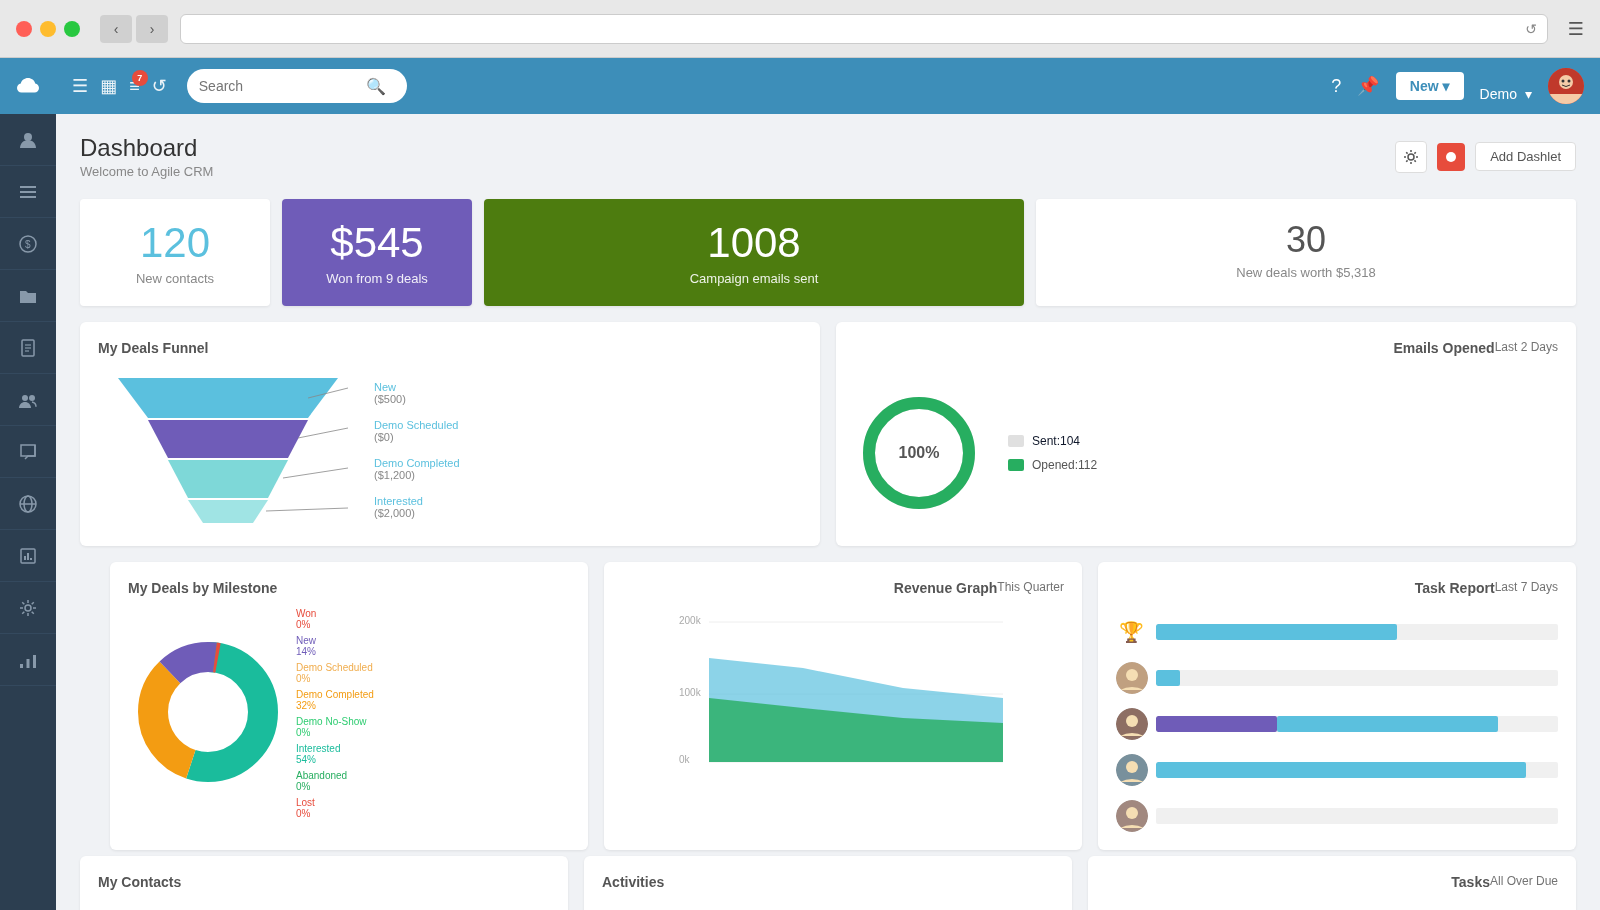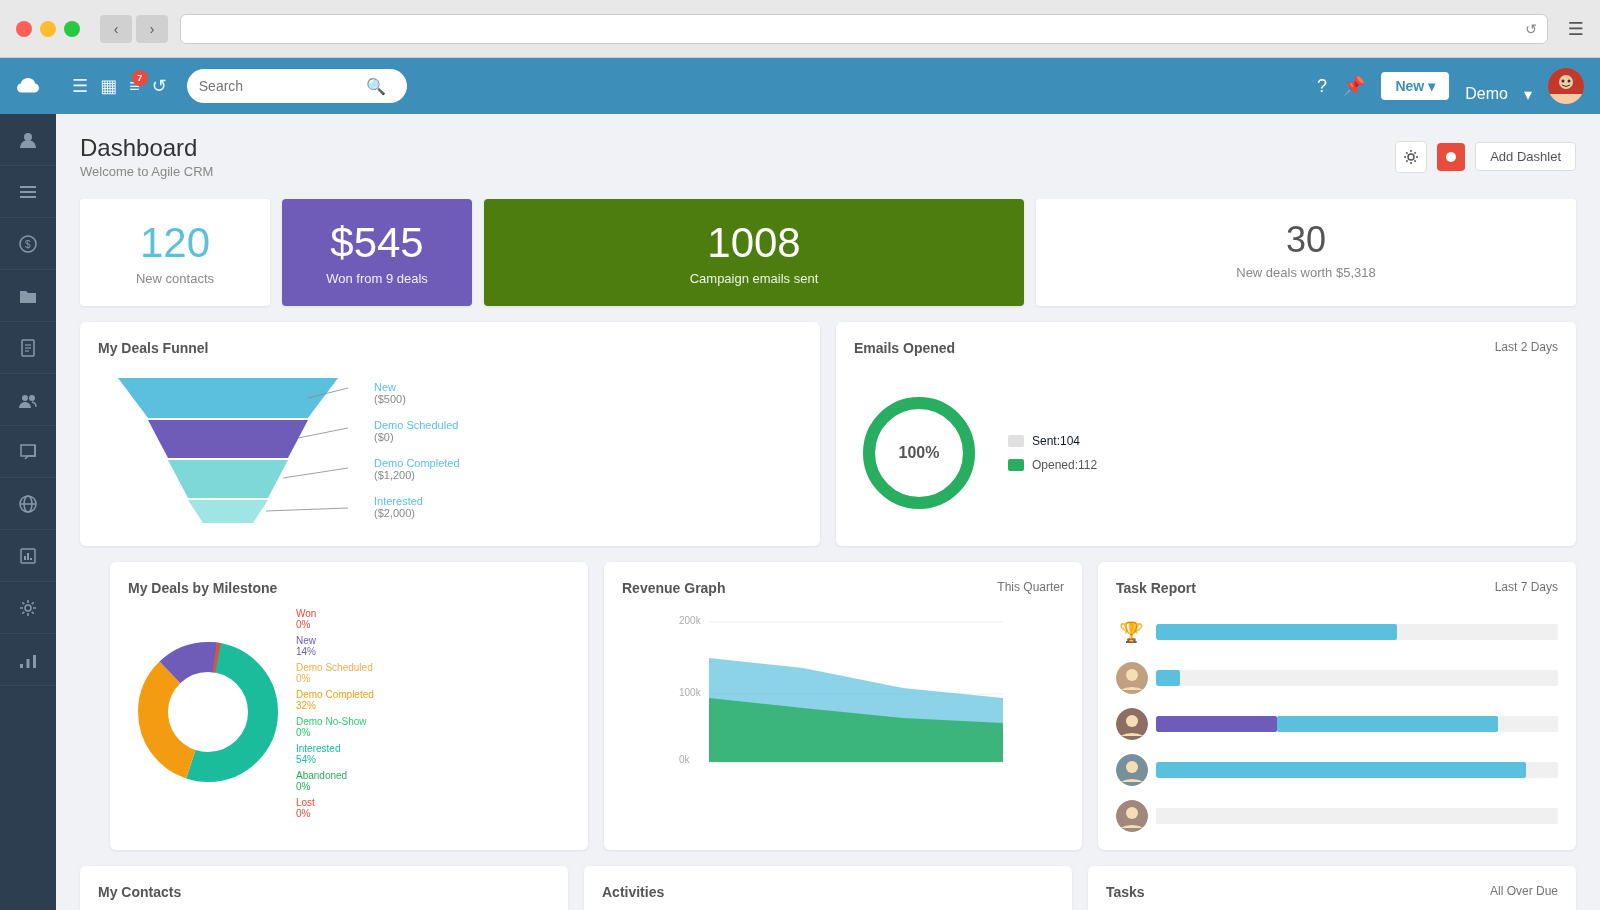--- a/index.html
+++ b/index.html
@@ -98,25 +98,25 @@
       padding: 6px 14px;
       font-size: 14px;
       font-weight: 600;
       cursor: pointer;
       display: flex;
       align-items: center;
       gap: 4px;
     }
     .demo-btn {
       color: white;
-      font-size: 16px;
+      font-size: 14px;
       cursor: pointer;
       display: flex;
       align-items: center;
-      gap: 16px;
+      gap: 8px;
       margin-top: 16px;
     }
     .avatar { width: 36px; height: 36px; border-radius: 50%; background: #e74c3c; overflow: hidden; cursor: pointer; display: flex; align-items: center; justify-content: center; }
 
     
     .dashboard-area { flex: 1; overflow-y: auto; padding: 20px 24px; }
 
     
     .page-header {
       display: flex;
@@ -167,21 +167,21 @@
     .stat-number-dark { font-size: 36px; font-weight: 300; color: #555; }
     .dashboard-card {
       background: white;
       border-radius: 6px;
       padding: 18px;
       box-shadow: 0 1px 3px rgba(0,0,0,0.08);
       min-height: 200px;
     }
     .card-title { font-size: 14px; font-weight: 600; color: #555; margin-bottom: 12px; }
     .card-subtitle { font-size: 12px; color: #737373; }
-    .card-header { display: flex; justify-content: space-between; align-items: flex-start; gap: 48px; }
+    .card-header { display: flex; justify-content: flex-end; align-items: flex-start; }
 
     
     .task-bars { display: flex; flex-direction: column; gap: 14px; margin-top: 8px; }
     .task-row { display: flex; align-items: center; gap: 8px; }
     .task-avatar { width: 32px; height: 32px; border-radius: 50%; overflow: hidden; background: #ddd; flex-shrink: 0; display: flex; align-items: center; justify-content: center; }
     .task-bar-track { flex: 1; height: 16px; background: #f0f0f0; border-radius: 2px; overflow: hidden; display: flex; }
     .task-bar-fill { height: 100%; border-radius: 2px; }
     .contacts-card { background: white; border-radius: 6px; padding: 18px; box-shadow: 0 1px 3px rgba(0,0,0,0.08); min-height: 180px; }
 
     .card-with-scroll { position: relative; overflow: hidden; }
@@ -422,21 +422,21 @@
               </div>
               <div style="display:flex;align-items:center;gap:8px;font-size:12px;color:#555;">
                 <div style="width:16px;height:12px;background:#27ae60;border-radius:2px;"></div>
                 <span>Opened:112</span>
               </div>
             </div>
           </div>
         </div>
       </div>
 
-      <div style="display:grid;grid-template-columns:1fr 1fr 1fr;gap:16px;margin-bottom:16px;padding-left:30px;">
+      <div style="display:grid;grid-template-columns:1fr 1fr 1fr;gap:16px;margin-bottom:6px;padding-left:30px;">
 
         <div class="dashboard-card">
           <div class="card-title">My Deals by Milestone</div>
           <div style="display:flex;align-items:center;gap:8px;">
             <div style="position:relative;">
               <svg width="160" height="160" viewBox="0 0 160 160">
 
                 <circle cx="80" cy="80" r="55" fill="none" stroke="#1abc9c" stroke-width="30" stroke-dasharray="190 155" stroke-dashoffset="0" transform="rotate(-90 80 80)"></circle>
 
                 <circle cx="80" cy="80" r="55" fill="none" stroke="#f39c12" stroke-width="30" stroke-dasharray="113 232" stroke-dashoffset="-190" transform="rotate(-90 80 80)"></circle>

